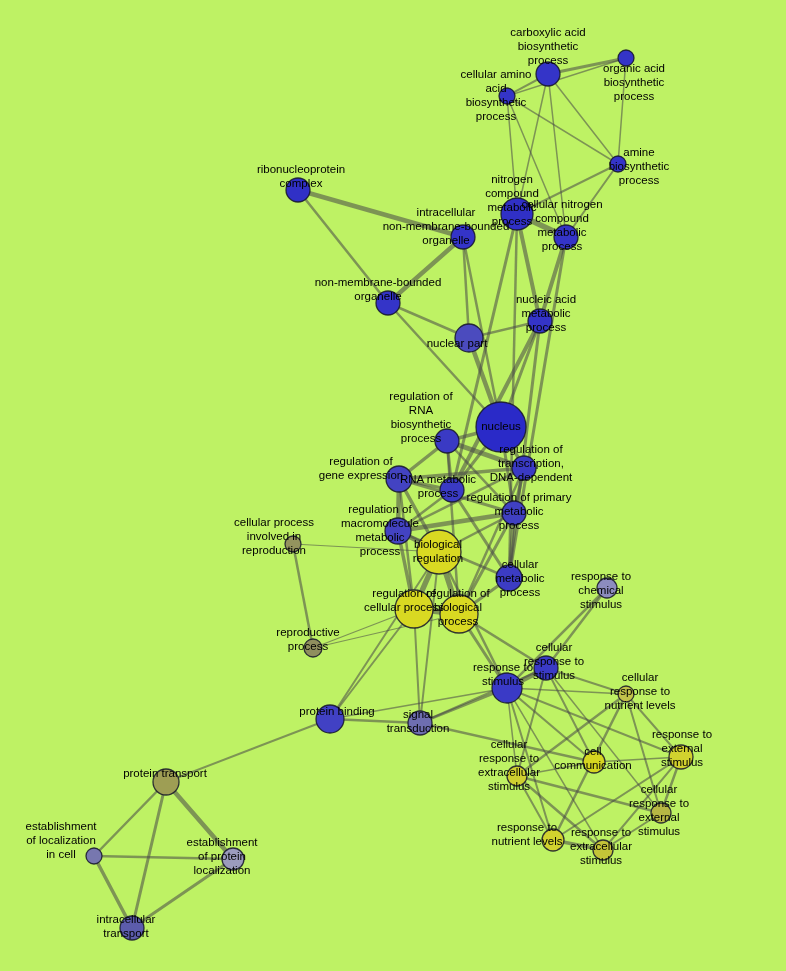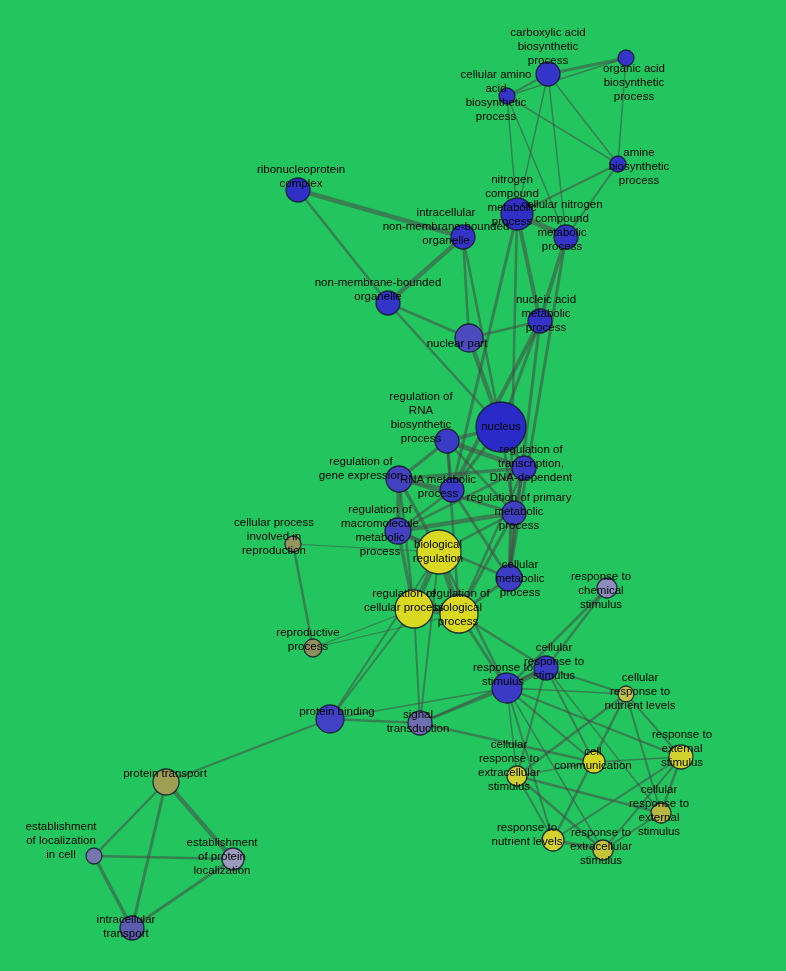--- a/index.html
+++ b/index.html
@@ -1,16 +1,16 @@
 <!DOCTYPE html>
 <html><head>
 <meta charset="utf-8">
 <style>
   html,body{margin:0;padding:0;background:#ffffff;}
-  .canvas{position:relative;width:786px;height:971px;background:#22c55e;overflow:hidden;}
+  .canvas{position:relative;width:786px;height:971px;background:#bef264;overflow:hidden;}
   svg{display:block;}
   svg text{font-family:"Liberation Sans",sans-serif;font-size:11.5px;fill:#000;}
 </style>
 </head>
 <body>
 
 <div class="canvas">
   <svg width="786" height="971" viewBox="0 0 786 971" xmlns="http://www.w3.org/2000/svg">
     <g id="edges-layer">
         <line x1="548" y1="74" x2="626" y2="58" stroke="#474747" stroke-width="3" stroke-opacity="0.55" stroke-linecap="round"></line>

